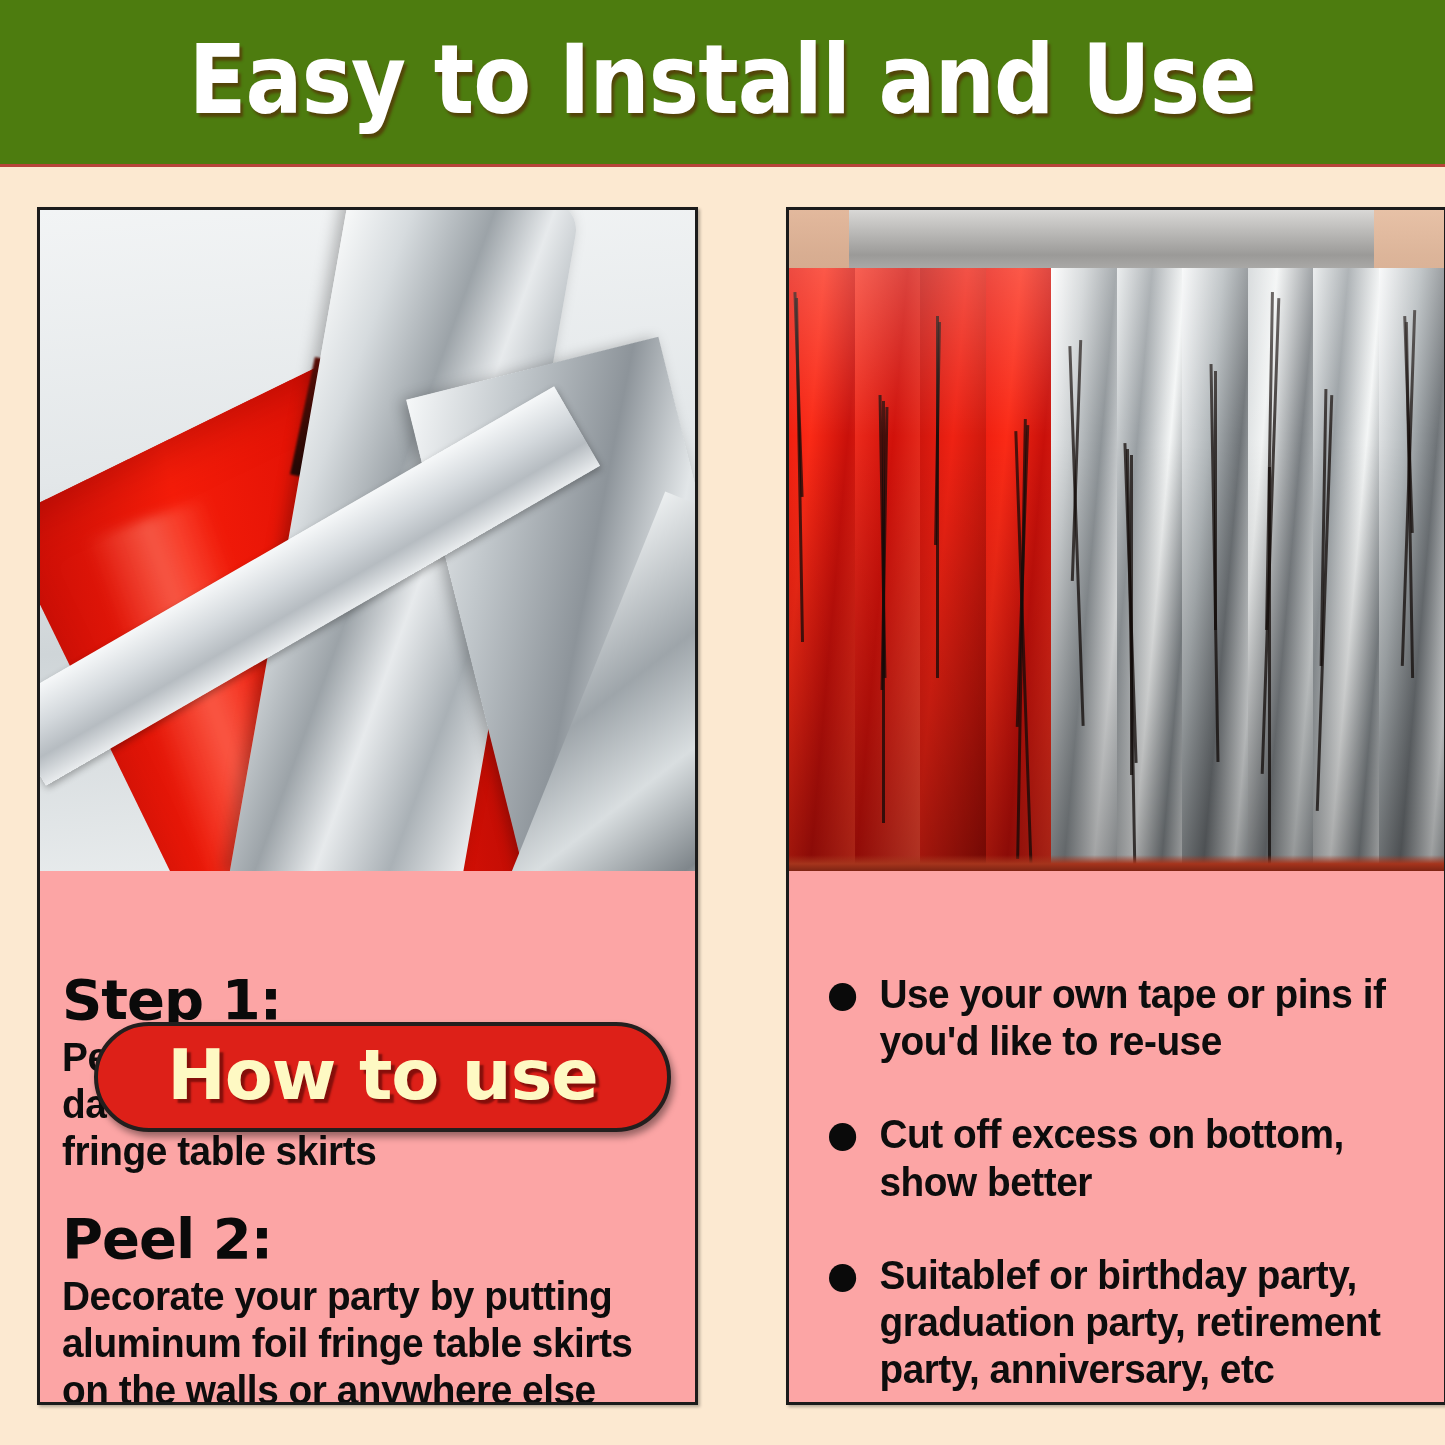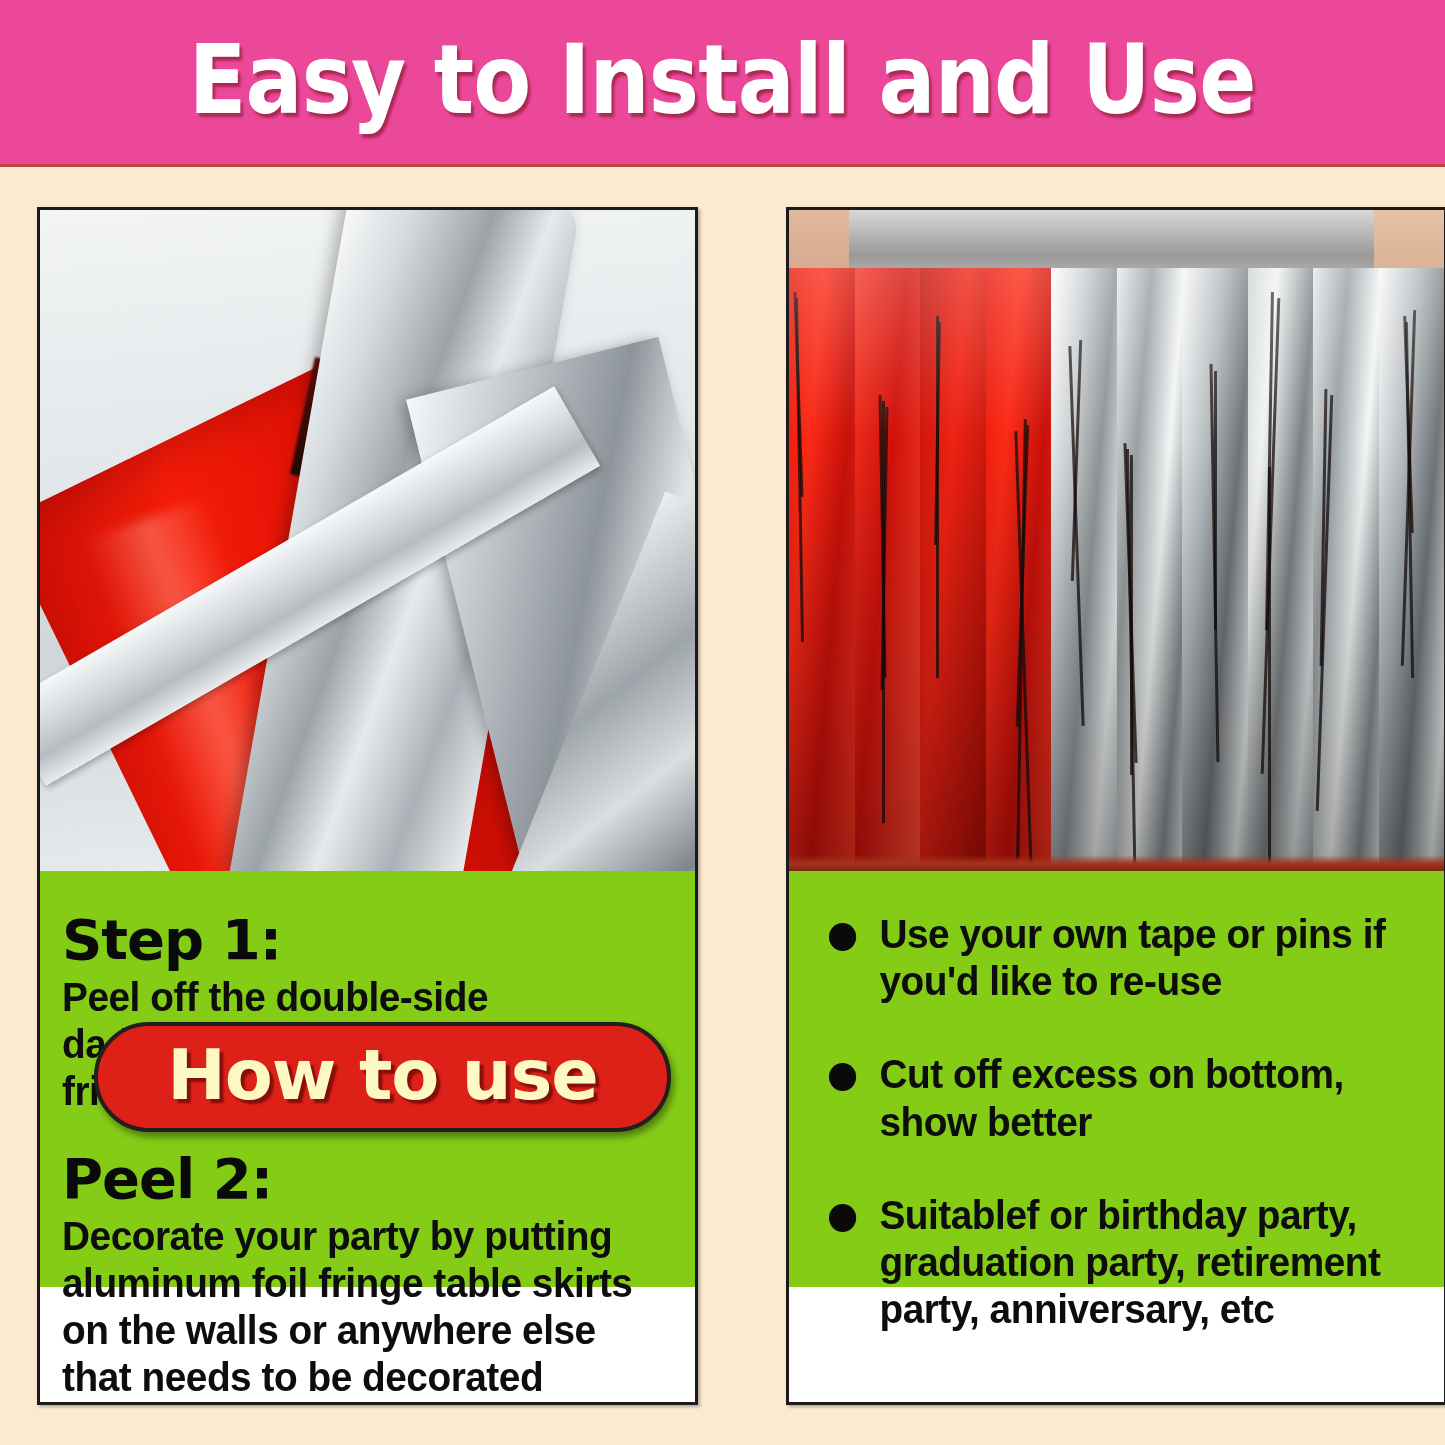--- a/index.html
+++ b/index.html
@@ -20,21 +20,21 @@
     background: #fce9d1;
   }
 
   
   .header-banner {
     position: absolute;
     left: 0;
     top: 0;
     width: 1445px;
     height: 167px;
-    background: #ec4899;
+    background: #4d7c0f;
     border-bottom: 3px solid #b8443b;
     box-sizing: border-box;
     display: flex;
     align-items: center;
     justify-content: center;
   }
   .header-title {
     color: #ffffff;
     font-family: "DejaVu Sans", sans-serif;
     font-size: 96px;
@@ -250,24 +250,24 @@
     width: 577px;
     height: 110px;
   }
 
   
   .body-text {
     position: absolute;
     left: 0;
     top: 661px;
     width: 100%;
-    height: 416px;
-    background: #84cc16;
+    height: 531px;
+    background: #fca5a5;
     box-sizing: border-box;
-    padding: 40px 22px 0 22px;
+    padding: 100px 22px 0 22px;
   }
 
   .step-head {
     font-family: "DejaVu Sans", sans-serif;
     font-weight: bold;
     font-size: 56px;
     line-height: 1.02;
     color: #0a0a0a;
     letter-spacing: -1px;
     margin: 0 0 6px 0;

